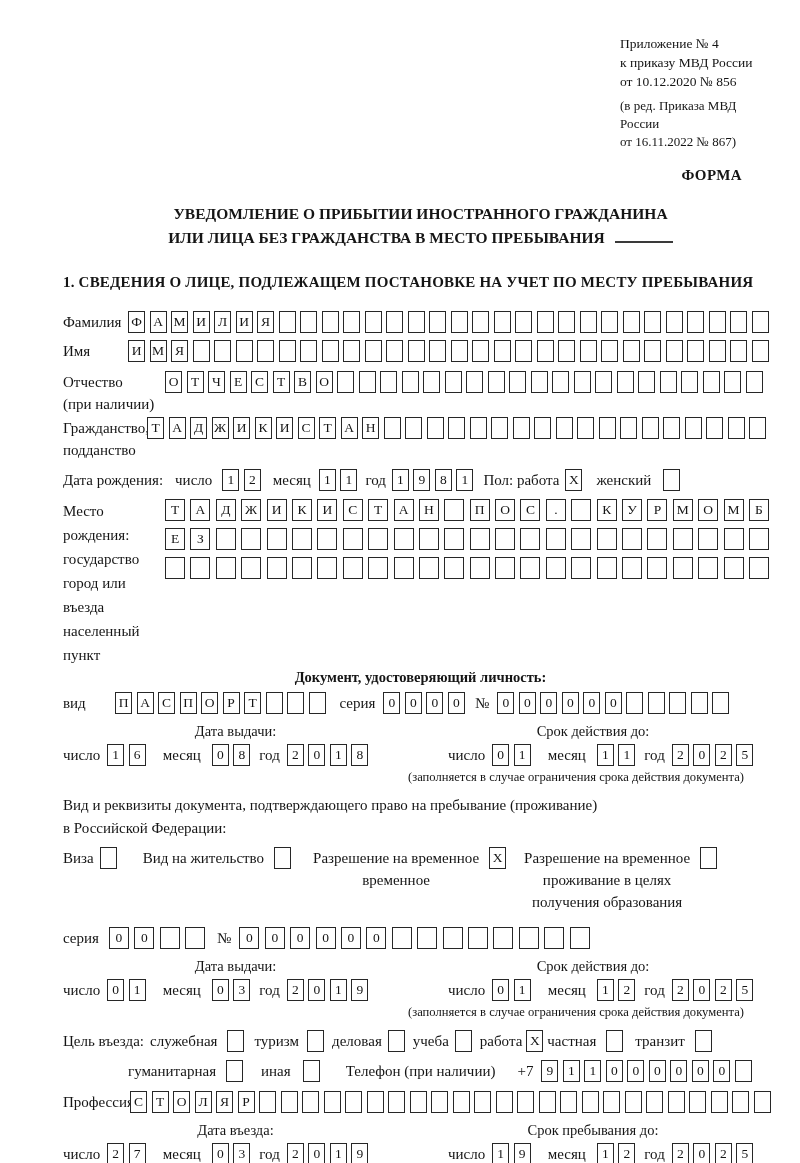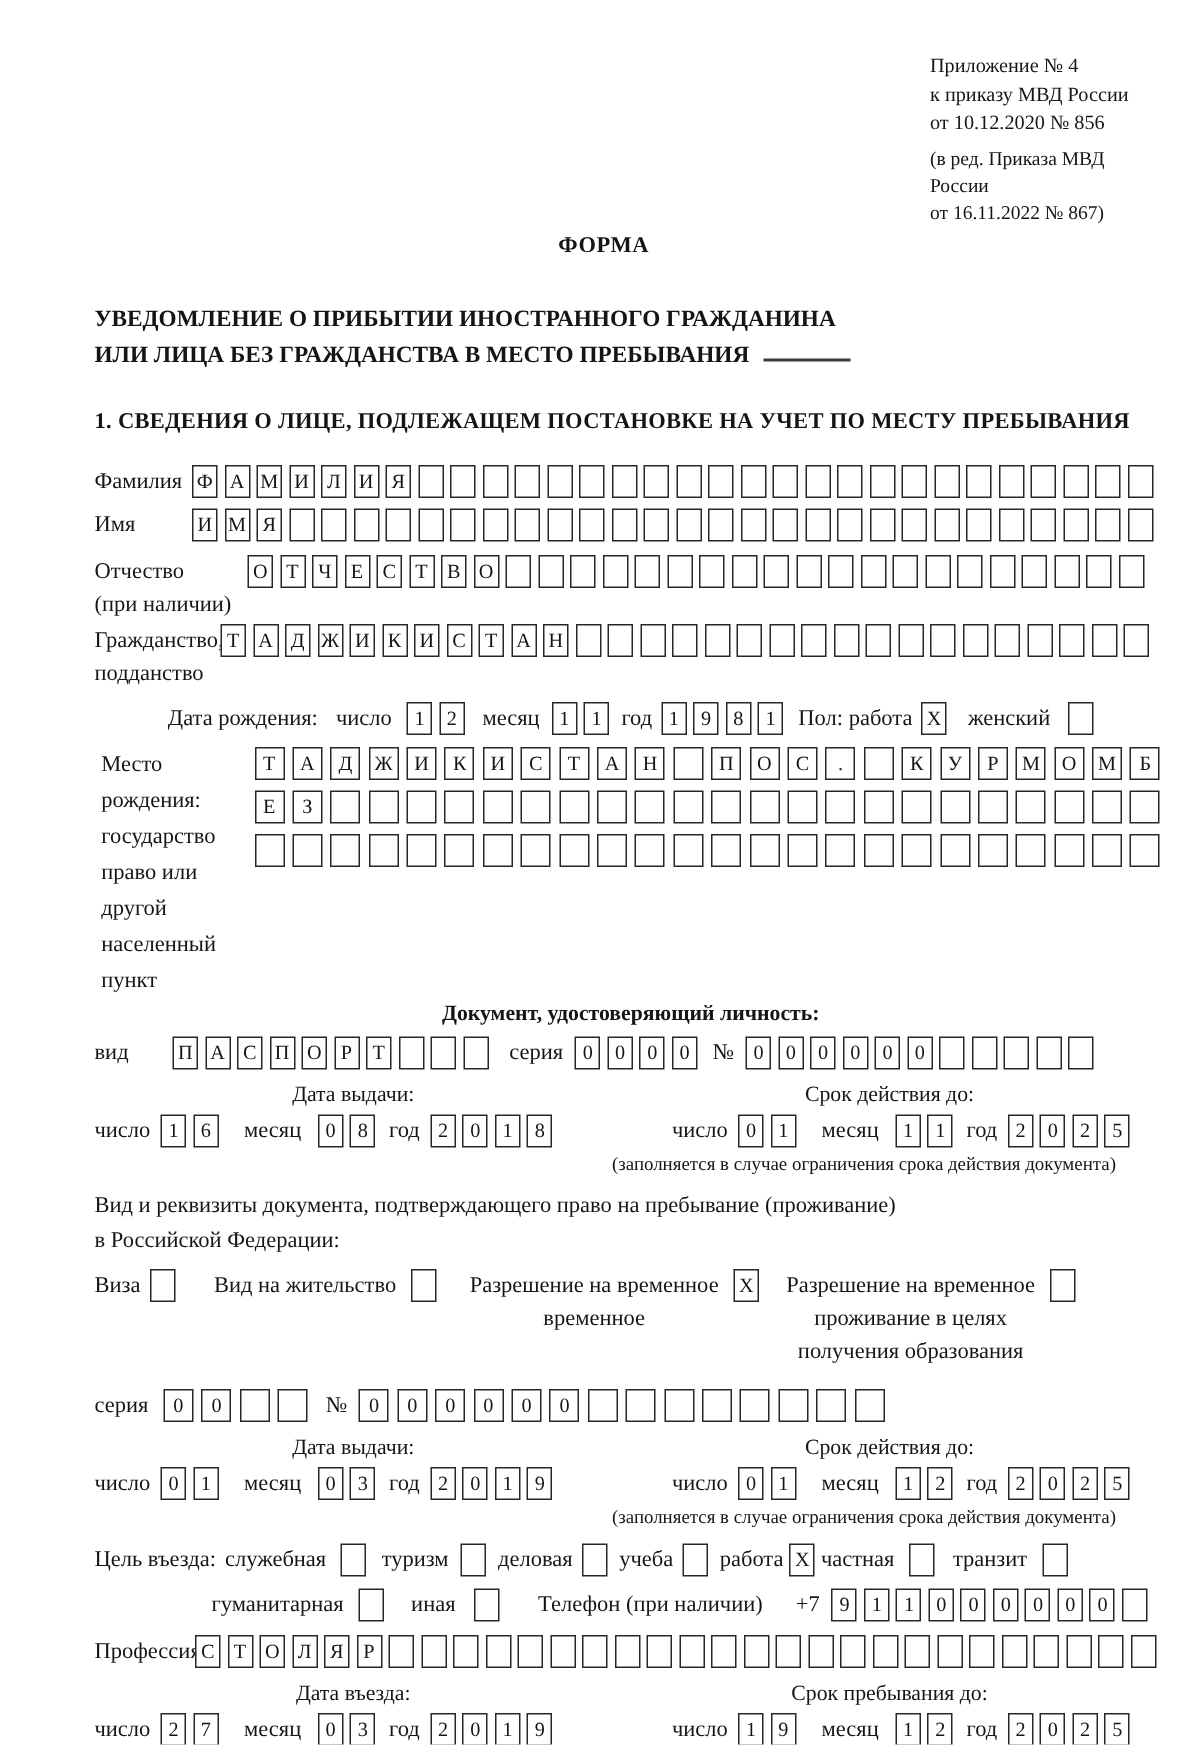--- a/index.html
+++ b/index.html
@@ -2,23 +2,23 @@
 <html><head>
 <meta charset="utf-8">
 <style>
   * { box-sizing: border-box; margin: 0; padding: 0; }
   html, body { background: #ffffff; }
   body { width: 800px; height: 1163px; font-family: "Liberation Serif", serif; color: #151515; }
   .page { width: 800px; height: 1163px; padding: 34px 22px 8px 63px; overflow: hidden; position: relative; }
 
   .appendix { margin-left: 557px; font-size: 13.5px; line-height: 19px; }
   .appendix-note { margin-left: 557px; margin-top: 6px; font-size: 13px; line-height: 18px; }
-  .form-caption { text-align: center; padding-right: 36px; font-weight: bold; font-size: 15px; margin-top: 5px; letter-spacing: 0.4px; }
-
-  .title { text-align: left; font-weight: bold; font-size: 15.5px; line-height: 24px; margin-top: 28px; }
+  .form-caption { text-align: right; padding-right: 36px; font-weight: bold; font-size: 15px; margin-top: 16px; letter-spacing: 0.4px; }
+
+  .title { text-align: center; font-weight: bold; font-size: 15.5px; line-height: 24px; margin-top: 18px; }
   .blank-line { display: inline-block; width: 58px; border-bottom: 2px solid #3a3a3a; height: 16px; margin-left: 10px; }
   .section-heading { font-weight: bold; font-size: 15px; margin-top: 24px; letter-spacing: 0.2px; }
 
   .frow { display: flex; align-items: center; font-size: 15px; }
   .frow-start { align-items: flex-start; }
   .lbl { flex: none; }
   .lbl-block { flex: none; line-height: 22px; }
   .cells { display: flex; gap: 4.5px; flex: none; }
   .cell {
     width: 17px; height: 22px; flex: none;
@@ -46,21 +46,21 @@
   .opt { display: flex; align-items: flex-start; }
   .opt .cells { margin-left: 10px; margin-top: 0; }
   .opt-text { text-align: center; line-height: 22px; }
 
   .gap4  { margin-left: 4px; }  .gap6  { margin-left: 6px; }
   .gap8  { margin-left: 8px; }  .gap10 { margin-left: 10px; }
   .gap12 { margin-left: 12px; } .gap14 { margin-left: 14px; }
   .gap18 { margin-left: 18px; } .gap22 { margin-left: 22px; }
   .gap26 { margin-left: 26px; }
 
-  .mt6 { margin-top: 6px; } .mt8 { margin-top: 8px; justify-content: center; } .mt9 { margin-top: 9px; }
+  .mt6 { margin-top: 6px; } .mt8 { margin-top: 8px; } .mt9 { margin-top: 9px; }
   .mt10 { margin-top: 10px; } .mt14 { margin-top: 14px; } .mt20 { margin-top: 20px; }
 </style>
 </head>
 <body>
 
 <div class="page">
 
   <div class="appendix">
     <div>Приложение № 4</div>
     <div>к приказу МВД России</div>
@@ -254,21 +254,21 @@
     <span class="lbl gap14">женский</span>
     <span class="cells gap12">
         <span class="cell"></span>
       </span>
   </div>
 
   <div class="frow frow-start mt8">
     <span class="lbl-block" style="width:102px; line-height:24px">
       <div>Место рождения:</div>
       <div>государство</div>
-      <div>право или другой</div>
+      <div>город или въезда</div>
       <div>населенный пункт</div>
     </span>
     <span class="stack">
       <span class="cells cells-wide">
           <span class="cell">Т</span>
           <span class="cell">А</span>
           <span class="cell">Д</span>
           <span class="cell">Ж</span>
           <span class="cell">И</span>
           <span class="cell">К</span>

